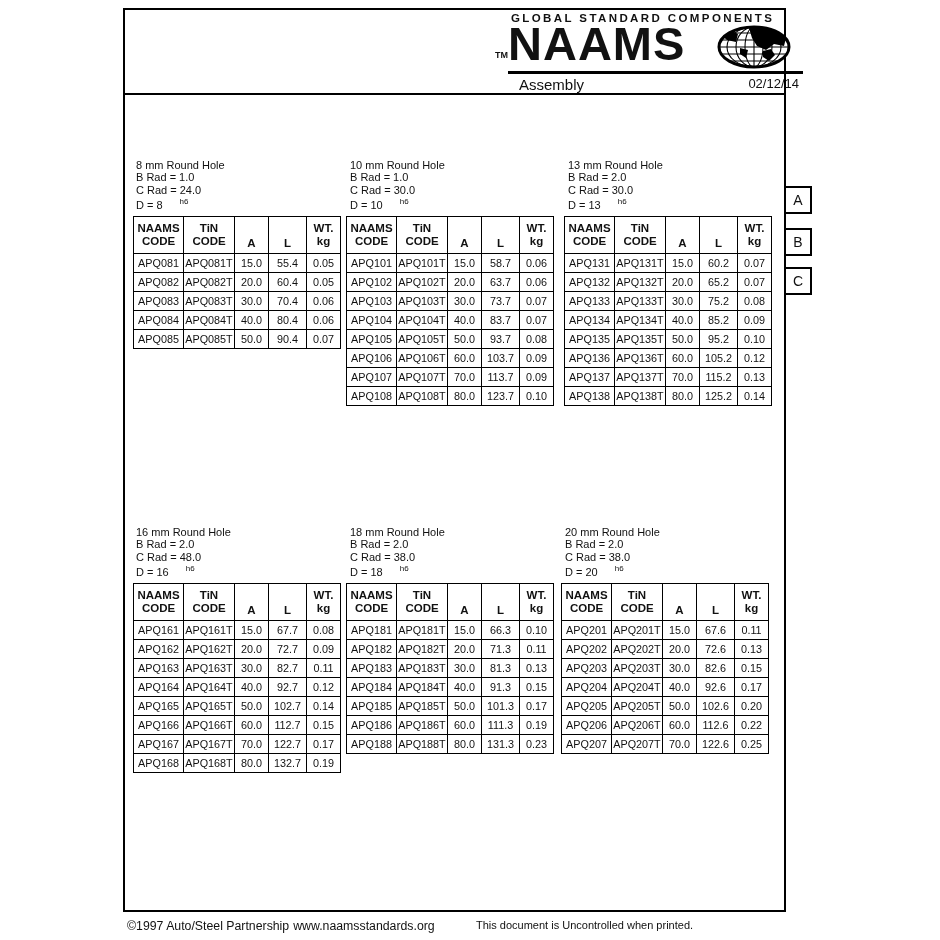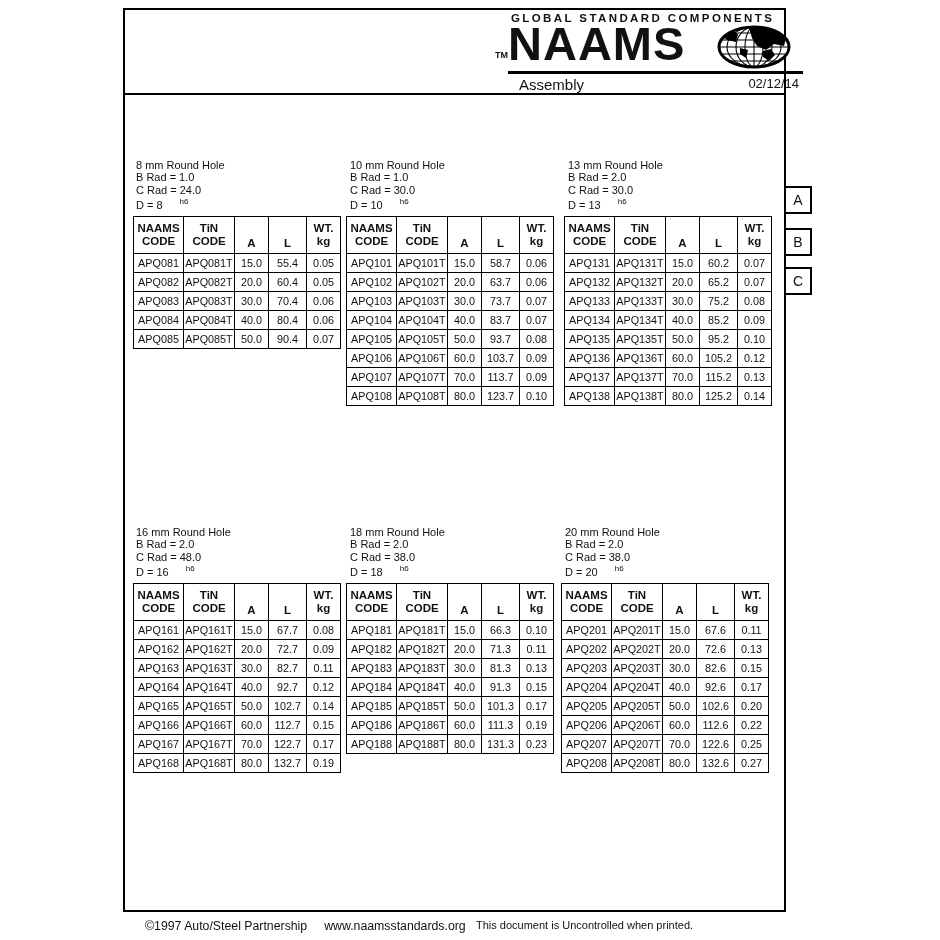--- a/index.html
+++ b/index.html
@@ -39,21 +39,21 @@
   .spec th{font-size:11.5px;font-weight:bold;height:32px;line-height:13px;padding:1px 0;vertical-align:middle;}
   .spec th span{display:block;}
   .spec th.low{vertical-align:bottom;padding-bottom:3px;}
   .spec td{font-size:10.8px;height:18px;padding:0 1px;font-weight:normal;}
 
   
   .zone{left:784px;width:28px;height:28px;border:2px solid #000;box-sizing:border-box;background:#fff;
         display:flex;align-items:center;justify-content:center;font-size:14px;}
 
   
-  .footer-left{left:145px;top:919px;display:flex;gap:17px;font-size:12.3px;white-space:nowrap;justify-content:flex-end;}
+  .footer-left{left:127px;top:919px;display:flex;gap:4px;font-size:12.3px;white-space:nowrap;justify-content:flex-end;}
   .footer-center{left:476px;top:919px;font-size:11px;white-space:nowrap;}
   .footer-page{left:751px;top:915px;font-size:12px;margin-top:24px;}
 </style>
 </head>
 <body>
 
 <div class="page">
 
   <div class="abs doc-border"></div>
   <div class="abs header-divider"></div>
@@ -630,27 +630,20 @@
           <td>112.6</td>
           <td>0.22</td>
         </tr>
         <tr>
           <td>APQ207</td>
           <td>APQ207T</td>
           <td>70.0</td>
           <td>122.6</td>
           <td>0.25</td>
         </tr>
-        <tr>
-          <td>APQ208</td>
-          <td>APQ208T</td>
-          <td>80.0</td>
-          <td>132.6</td>
-          <td>0.27</td>
-        </tr>
       </tbody>
   </table>
 
   <div class="abs footer-left">
     <span>©1997 Auto/Steel Partnership</span>
     <span>www.naamsstandards.org</span>
   </div>
   <div class="abs footer-center">This document is Uncontrolled when printed.</div>
   <div class="abs footer-page">I-36</div>
 

